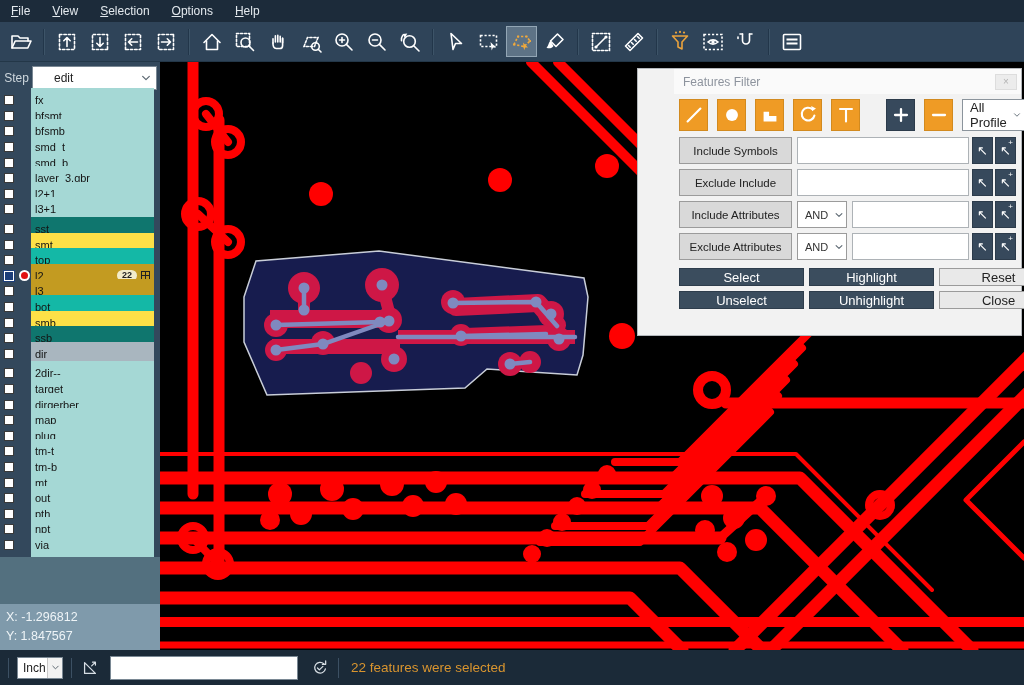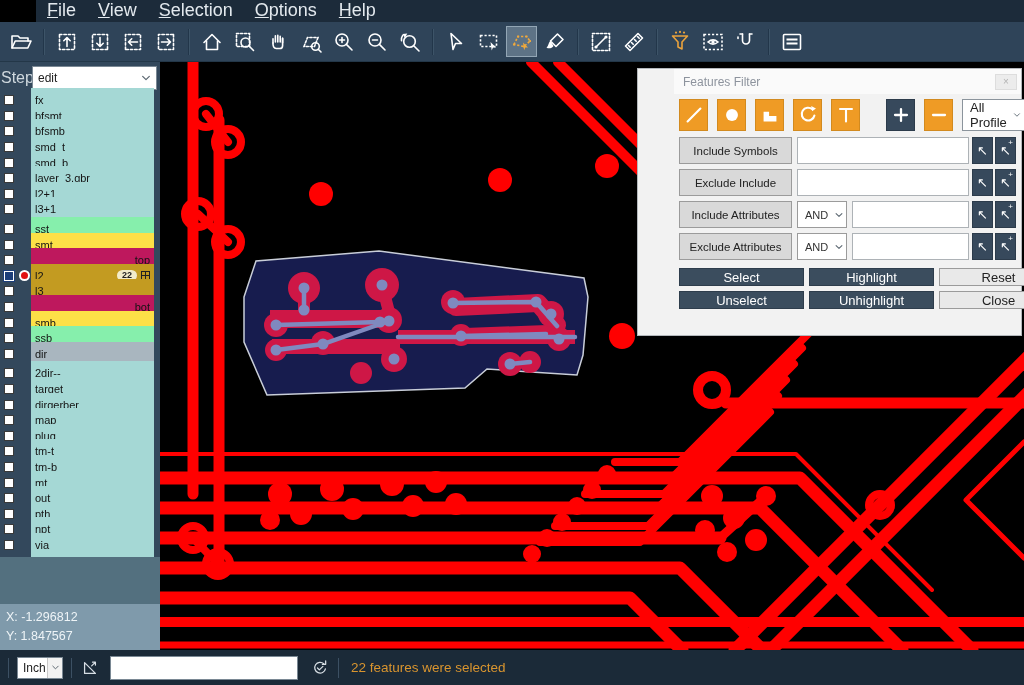--- a/index.html
+++ b/index.html
@@ -3,58 +3,58 @@
 <meta charset="utf-8">
 <style>
   * { box-sizing: border-box; margin: 0; padding: 0; }
   html,body { width:1024px; height:685px; }
   body { position:relative; overflow:hidden; background:#000;
          font-family:"Liberation Sans", sans-serif; user-select:none; }
   svg.defs { position:absolute; width:0; height:0; }
 
   
   .menubar { position:absolute; top:0; left:0; right:0; height:22px; background:#1c2b3a;
-             display:flex; align-items:center; color:#e3e9ee; font-size:18px; z-index:7;margin-left:36px; }
+             display:flex; align-items:center; color:#e3e9ee; font-size:12px; z-index:7; }
   .menu-item { padding:3px 11px 4px; cursor:default; }
   .menu-item::first-letter { text-decoration:underline; }
 
   
   .toolbar { position:absolute; top:22px; left:0; right:0; height:40px; background:#2f4459;
              border-bottom:1px solid #233748; display:flex; align-items:center; padding:0 4px; z-index:7; }
   .tool { width:31px; height:31px; display:flex; align-items:center; justify-content:center;
           background:transparent; border:1px solid transparent; margin:0 1px; cursor:pointer; }
   .tool svg { width:24px; height:24px; color:#fff; stroke-width:1.6; }
   .tool.active { background:#5e7386; border-color:#93a6b5; }
   .tool.active svg { color:#f0a93c; }
   .tool.accent svg { color:#eba33c; }
   .r90{transform:rotate(90deg);} .r180{transform:rotate(180deg);} .r270{transform:rotate(270deg);}
   .tsep { width:1px; height:26px; background:#22364a; box-shadow:1px 0 0 #3d5468; margin:0 6px; }
 
   
   .sidebar { position:absolute; top:62px; left:0; width:160px; bottom:35px; background:#33485c;
              display:flex; flex-direction:column; z-index:5; }
   .stephdr { height:31px; display:flex; align-items:center; padding:0 3px 0 1px; flex:none; }
-  .steplabel { color:#cfd8de; font-size:16px; width:31px; text-align:center; }
+  .steplabel { color:#cfd8de; font-size:12px; width:31px; text-align:center; }
   .stepselect { flex:1; height:24px; background:#fff; border:1px solid #7a8894; display:flex;
-                align-items:center; font-size:12px; color:#222; padding-left:5px; cursor:pointer;gap:28px; }
+                align-items:center; font-size:12px; color:#222; padding-left:21px; cursor:pointer;gap:28px; }
   .chev { width:16px; height:16px; color:#5a6670; stroke-width:1.8; }
   .stepselect .chev { margin-left:auto; margin-right:2px; }
   .lgroup { margin-bottom:5px; flex:none; }
   .lrow { display:flex; align-items:center; height:14.6px; margin-bottom:1px; cursor:pointer; }
   .ckcell { width:17px; display:flex; justify-content:center; }
   .ck { width:10px; height:10px; background:#fff; border:1.5px solid #3a3a3a; }
   .ck.checked { background:#1c3e7a; border-color:#fff; outline:1px solid #1c3e7a; }
   .indcell { width:14px; display:flex; justify-content:center; }
   .ind { width:11px; height:11px; border-radius:50%; background:#fff; display:flex;
          align-items:center; justify-content:center; }
   .ind::after { content:""; width:7px; height:7px; border-radius:50%; background:#e21212; }
   .lbl { flex:1; margin-right:6px; font-size:11px; color:#141414; padding:12px 4px; display:flex;
          align-items:center; height:100%; white-space:nowrap; overflow:hidden; }
-  .c-cyan{background:#a5d8d5;} .c-white{background:#86efac;} .c-green{background:#fde047;}
-  .c-amber{background:#be185d;justify-content:flex-end;} .c-gold{background:#c39b21;} .c-gray{background:#a9b6bf;}
+  .c-cyan{background:#a5d8d5;} .c-white{background:#0f766e;} .c-green{background:#fde047;}
+  .c-amber{background:#14b8a6;} .c-gold{background:#c39b21;} .c-gray{background:#a9b6bf;}
   .badge { margin-left:auto; background:#f2ecca; border-radius:7px; font-size:9px; font-weight:bold;
            padding:0 5px; line-height:11px; color:#222; }
   .gridico { width:9px; height:9px; margin-left:4px; border:1px solid #222;
              background:linear-gradient(#222,#222) center/1px 100% no-repeat,
                         linear-gradient(#222,#222) center/100% 1px no-repeat; }
   .sfill { flex:1; background:#53707f; }
   .coords { height:46px; background:#7f9aab; color:#eef4f7; font-size:12.5px;
             padding:4px 0 0 6px; line-height:1.55; flex:none; }
 
   

